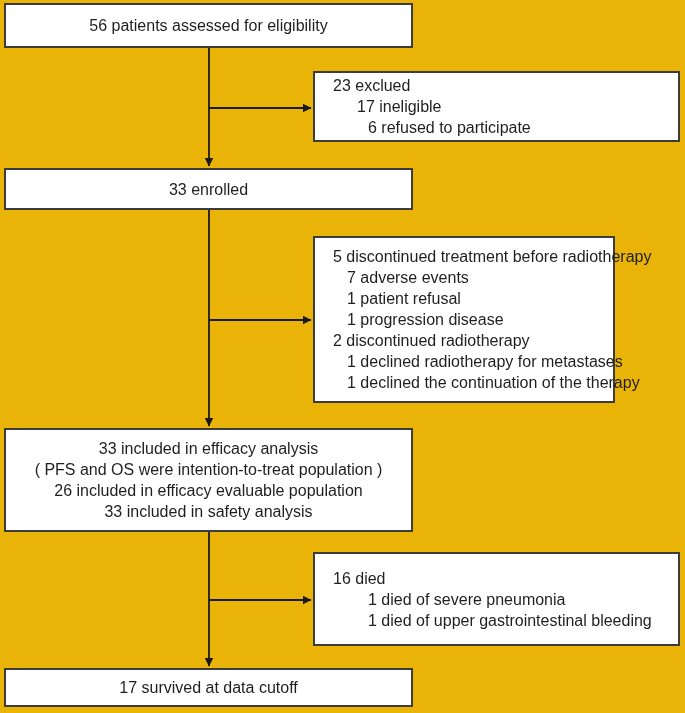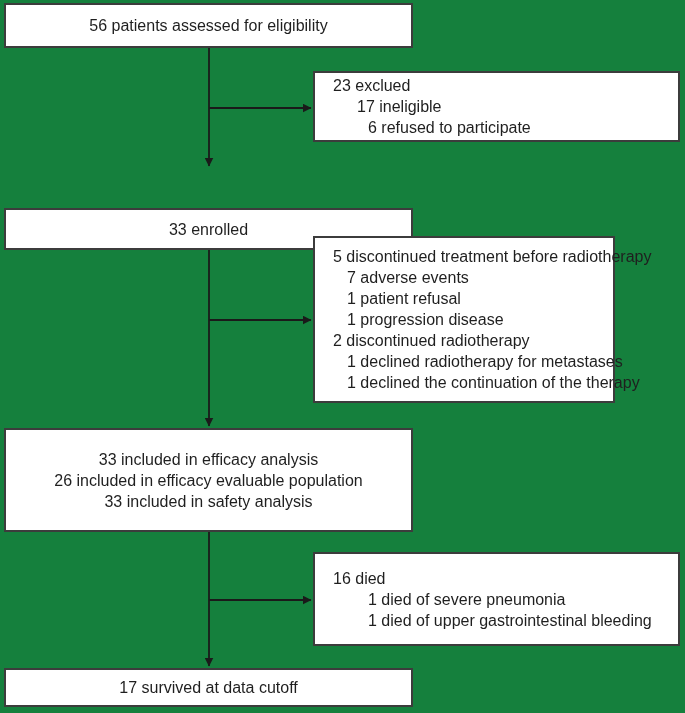--- a/index.html
+++ b/index.html
@@ -4,21 +4,21 @@
 <style>
   html, body {
     margin: 0;
     padding: 0;
     background: #ffffff;
   }
   .canvas {
     position: relative;
     width: 685px;
     height: 713px;
-    background: #15803d;
+    background: #eab308;
     font-family: "Liberation Sans", sans-serif;
     font-size: 16px;
     color: #1f1f1f;
     overflow: hidden;
   }
   svg.connectors {
     position: absolute;
     left: 0;
     top: 0;
     width: 685px;
@@ -47,21 +47,21 @@
   .line {
     line-height: 21px;
     white-space: nowrap;
   }
   .ind-1  { padding-left: 24px; } 
   .ind-1n { padding-left: 14px; } 
   .ind-2  { padding-left: 35px; } 
 
   #box-eligibility { left: 4px;   top: 3px;   width: 409px; height: 45px; }
   #box-excluded    { left: 313px; top: 71px;  width: 367px; height: 71px; }
-  #box-enrolled    { left: 4px;   top: 168px; width: 409px; height: 42px; margin-top: 40px; }
+  #box-enrolled    { left: 4px;   top: 168px; width: 409px; height: 42px; }
   #box-discontinued{ left: 313px; top: 236px; width: 302px; height: 167px; }
   #box-efficacy    { left: 4px;   top: 428px; width: 409px; height: 104px; }
   #box-died        { left: 313px; top: 552px; width: 367px; height: 94px; }
   #box-survived    { left: 4px;   top: 668px; width: 409px; height: 39px; }
 </style>
 </head>
 <body>
 
 <div class="canvas">
 
@@ -104,20 +104,21 @@
     <div class="line ind-1n">7 adverse events</div>
     <div class="line ind-1n">1 patient refusal</div>
     <div class="line ind-1n">1 progression disease</div>
     <div class="line">2 discontinued radiotherapy</div>
     <div class="line ind-1n">1 declined radiotherapy for metastases</div>
     <div class="line ind-1n">1 declined the continuation of the therapy</div>
   </div>
 
   <div id="box-efficacy" class="box center-box">
     <div class="line">33 included in efficacy analysis</div>
+    <div class="line">( PFS and OS were intention-to-treat population )</div>
     <div class="line">26 included in efficacy evaluable population</div>
     <div class="line">33 included in safety analysis</div>
   </div>
 
   <div id="box-died" class="box side-box">
     <div class="line">16 died</div>
     <div class="line ind-2">1 died of severe pneumonia</div>
     <div class="line ind-2">1 died of upper gastrointestinal bleeding</div>
   </div>
 

